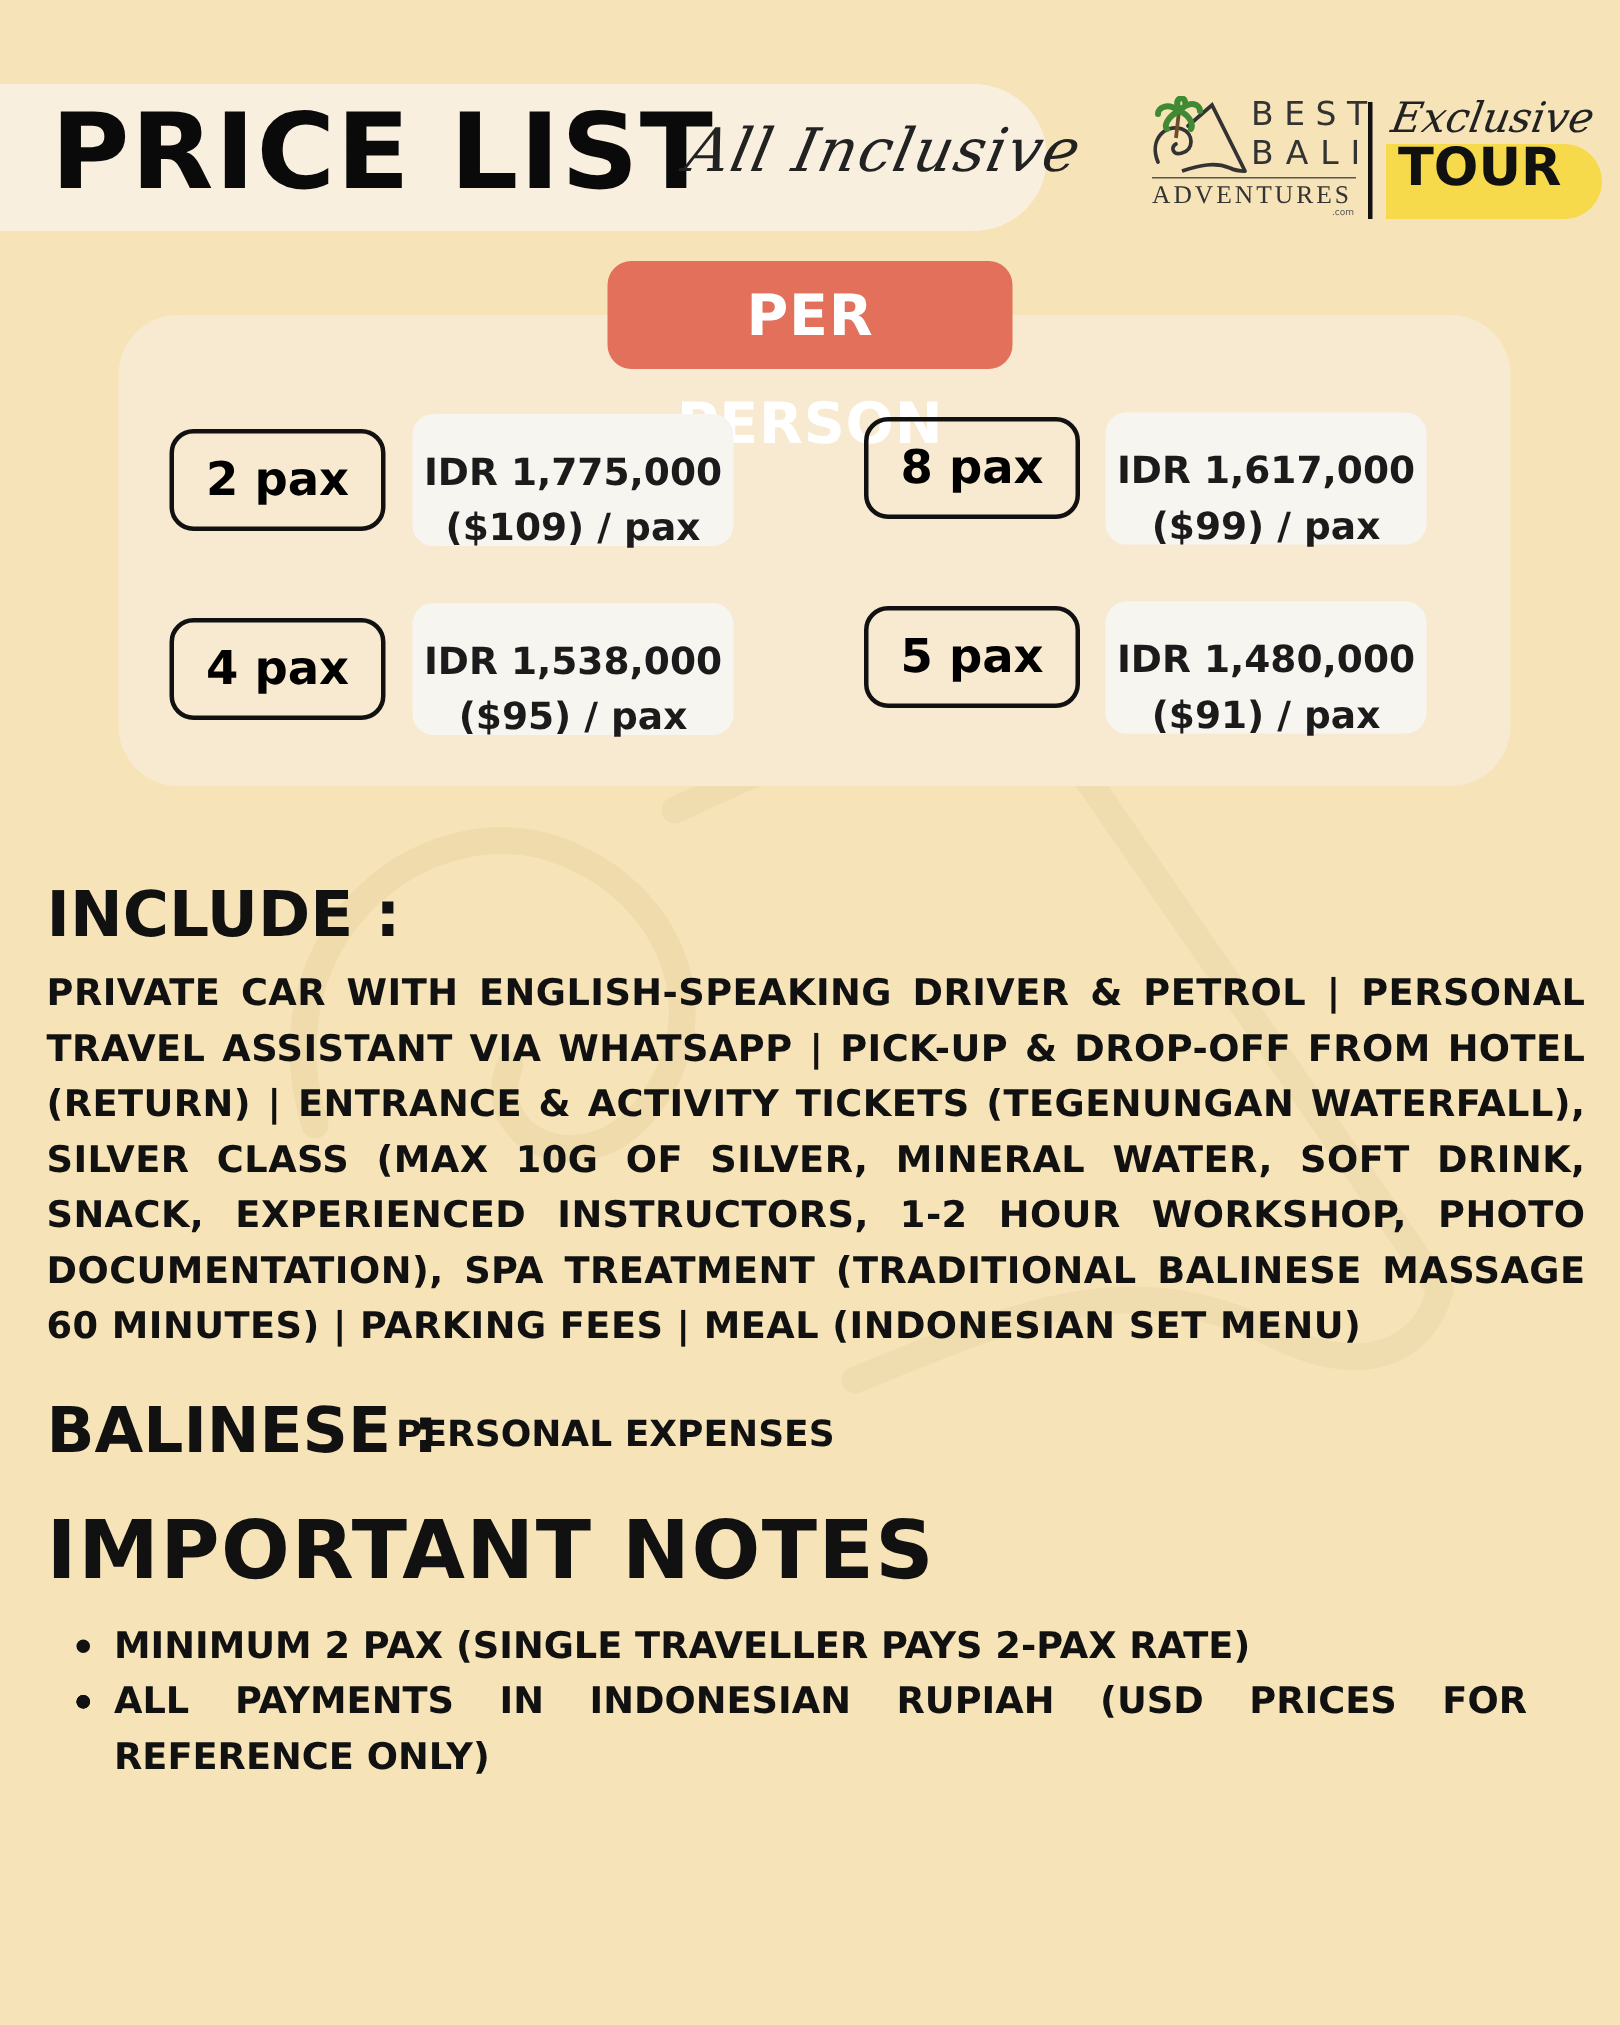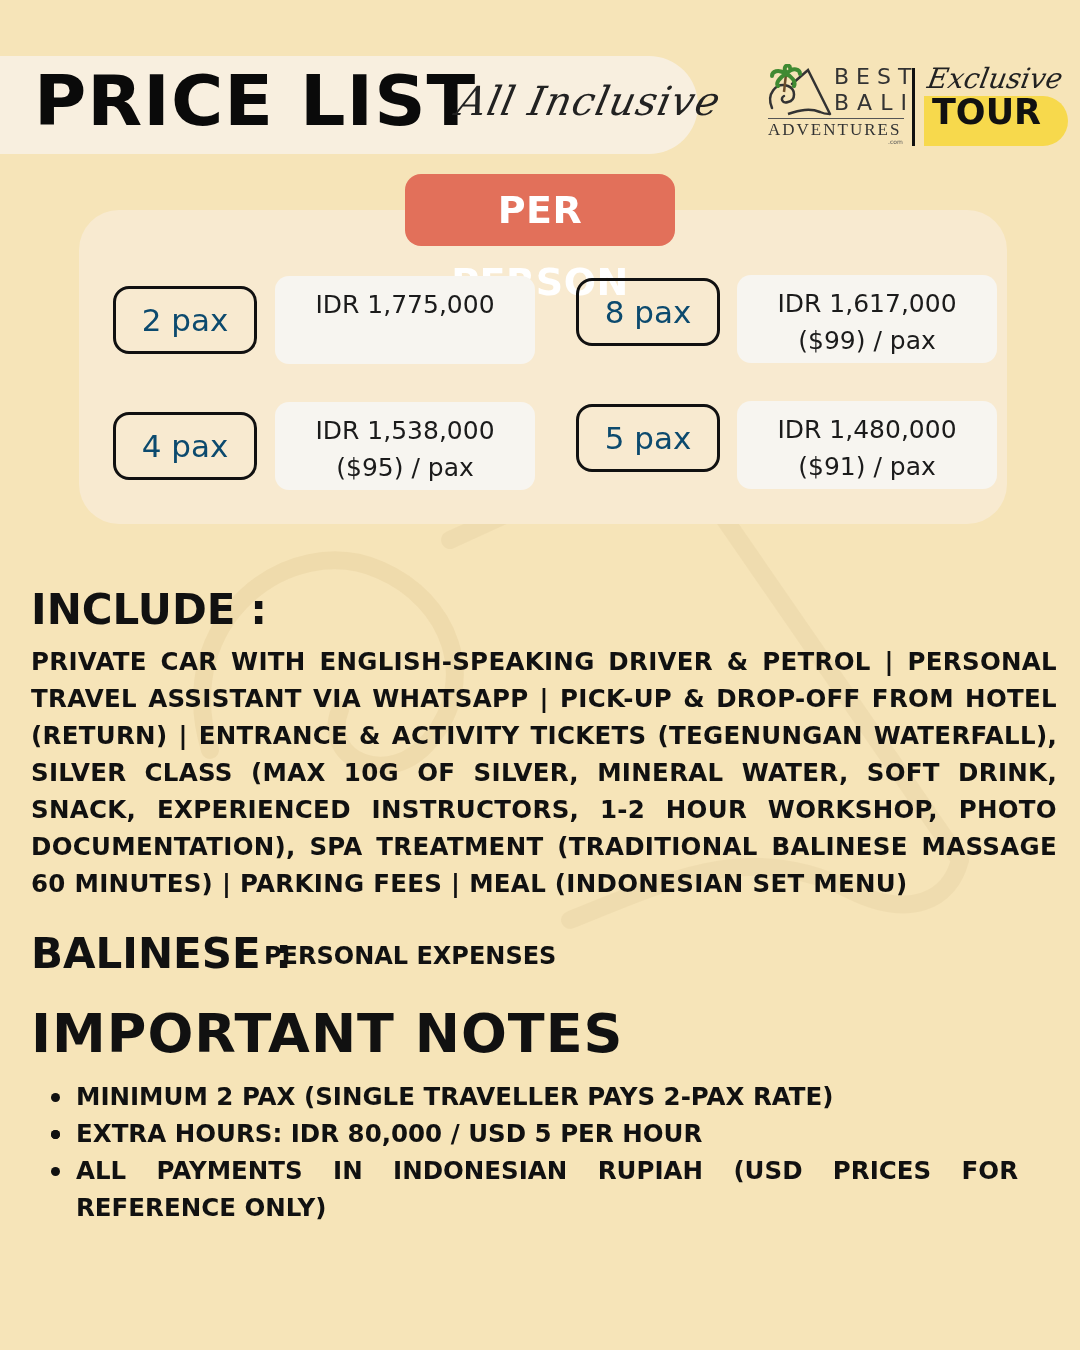--- a/index.html
+++ b/index.html
@@ -48,25 +48,25 @@
       position: absolute; left: 79px; top: 210px; width: 928px; height: 314px;
       background: #f8ead0; border-radius: 40px;
     }
     .per-person {
       position: absolute; left: 405px; top: 174px; width: 270px; height: 72px;
       background: #e2705a; border-radius: 16px; color: #fff;
       font-weight: bold; font-size: 38px; text-align: center; line-height: 72px; letter-spacing: 0.5px;
     }
     .pax {
       position: absolute; width: 144px; height: 68px; border: 3px solid #111; border-radius: 16px;
-      font-weight: normal; font-size: 31px; text-align: center; line-height: 62px; color: #0c4a6e;
+      font-weight: bold; font-size: 31px; text-align: center; line-height: 62px; color: #000000;
     }
     .price {
-      position: absolute; width: 260px; height: 88px; background: #f7f5f0; border-radius: 14px;
-      text-align: center; font-weight: normal; font-size: 25px; line-height: 37px; color: #1b1b1b; padding-top: 10px;
+      position: absolute; width: 214px; height: 88px; background: #f7f5f0; border-radius: 14px;
+      text-align: center; font-weight: bold; font-size: 25px; line-height: 37px; color: #1b1b1b; padding-top: 20px;
     }
     .price span { display: block; }
 
     
     .h-include { position: absolute; left: 31px; top: 584px; font-weight: bold; font-size: 42px; line-height: 52px; }
     .include-body {
       position: absolute; left: 31px; top: 643px; width: 1026px;
       font-weight: bold; font-size: 24.5px; line-height: 37px; text-align: justify; letter-spacing: 0.3px;
     }
     .h-exclude { position: absolute; left: 31px; top: 928px; font-weight: bold; font-size: 42px; line-height: 52px; }
@@ -109,20 +109,21 @@
   <div class="excl-script">Exclusive</div>
   <div class="excl-tour">TOUR</div>
 </div>
 
 <div class="panel"></div>
 <div class="per-person">PER PERSON</div>
 
 <div class="pax" style="left:113px;top:286px;">2 pax</div>
 <div class="price" style="left:275px;top:276px;">
   <span>IDR 1,775,000</span>
+  <span>($109) / pax</span>
 </div>
 
 <div class="pax" style="left:576px;top:278px;">8 pax</div>
 <div class="price" style="left:737px;top:275px;">
   <span>IDR 1,617,000</span>
   <span>($99) / pax</span>
 </div>
 
 <div class="pax" style="left:113px;top:412px;">4 pax</div>
 <div class="price" style="left:275px;top:402px;">
@@ -139,15 +140,15 @@
 <div class="h-include">INCLUDE :</div>
 <div class="include-body">PRIVATE CAR WITH ENGLISH-SPEAKING DRIVER &amp; PETROL | PERSONAL TRAVEL ASSISTANT VIA WHATSAPP | PICK-UP &amp; DROP-OFF FROM HOTEL (RETURN) | ENTRANCE &amp; ACTIVITY TICKETS (TEGENUNGAN WATERFALL), SILVER CLASS (MAX 10G OF SILVER, MINERAL WATER, SOFT DRINK, SNACK, EXPERIENCED INSTRUCTORS, 1-2 HOUR WORKSHOP, PHOTO DOCUMENTATION), SPA TREATMENT (TRADITIONAL BALINESE MASSAGE 60 MINUTES) | PARKING FEES | MEAL (INDONESIAN SET MENU)</div>
 
 <div class="h-exclude">BALINESE :</div>
 <div class="exclude-val">PERSONAL EXPENSES</div>
 
 <div class="h-notes">IMPORTANT NOTES</div>
 <ul class="notes">
   <li><i class="bullet"></i><span>MINIMUM 2 PAX (SINGLE TRAVELLER PAYS 2-PAX RATE)</span></li>
   <li><i class="bullet"></i></li>
-  <li><i class="bullet"></i><span>EXTRA HOURS: IDR 80,000 / USD 5 PER HOUR</span></li>
+  <li><i class="bullet"></i></li>
   <li><i class="bullet"></i><span>ALL PAYMENTS IN INDONESIAN RUPIAH (USD PRICES FOR REFERENCE ONLY)</span></li>
 </ul>
 
 </body></html>

